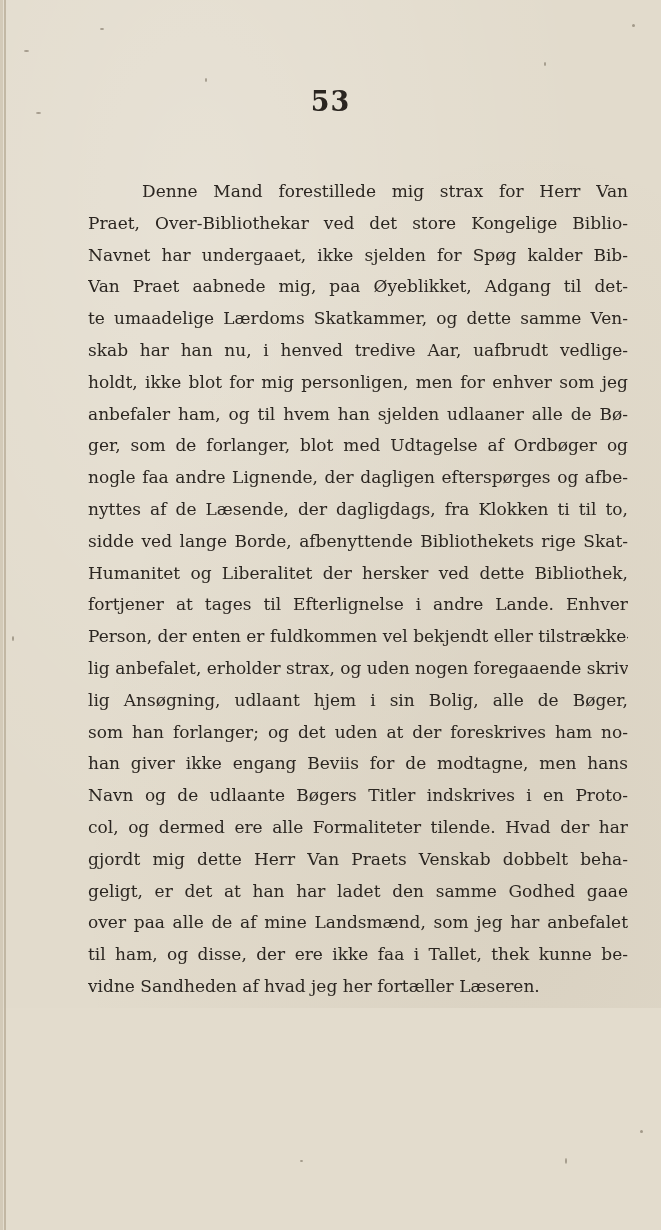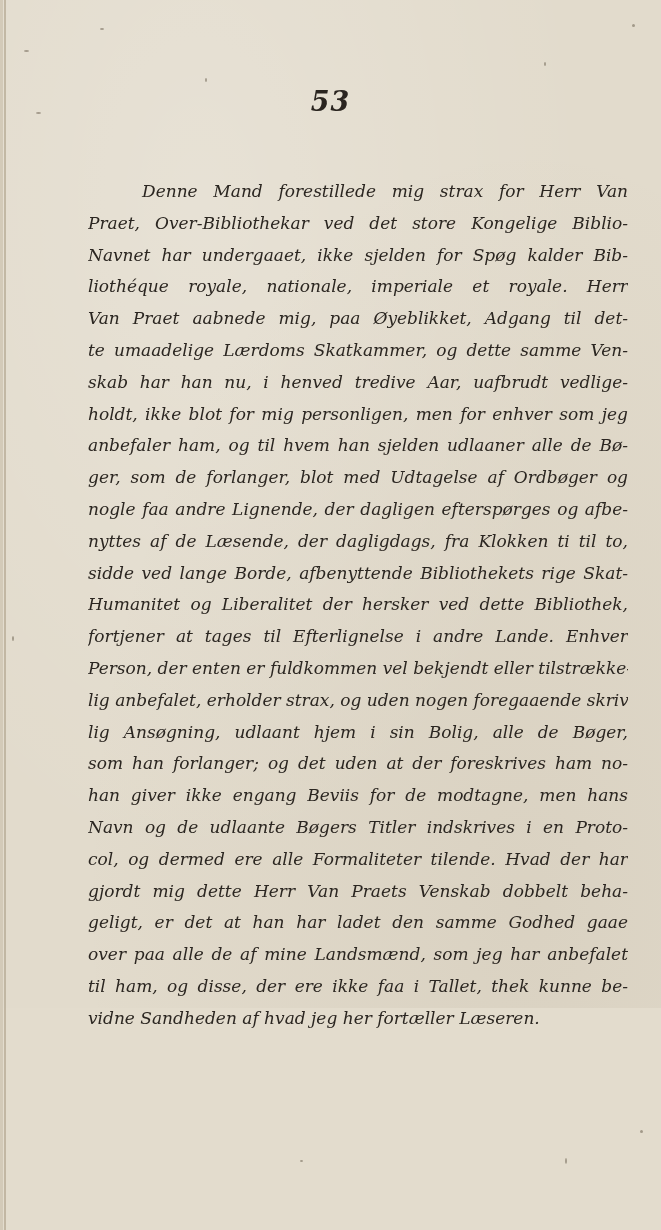--- a/index.html
+++ b/index.html
@@ -16,21 +16,20 @@
     .page {
       position: absolute;
       left: 0;
       top: 0;
       width: 661px;
       height: 1008px;
       background:
         radial-gradient(ellipse at 30% 20%, rgba(255,255,255,0.18), rgba(0,0,0,0) 60%),
         radial-gradient(ellipse at 80% 90%, rgba(120,100,70,0.08), rgba(0,0,0,0) 60%),
         #e2dbcc;
-      font-style: italic;
     }
     .binding-edge {
       position: absolute;
       left: 4px;
       top: 0;
       width: 2px;
       height: 1230px;
       background: #b9ae99;
       opacity: 0.8;
     }
@@ -102,21 +101,20 @@
   <div class="speck" style="left:640px;top:1130px;width:3px;height:3px;"></div>
   <div class="speck" style="left:12px;top:636px;width:2px;height:5px;"></div>
   <div class="speck" style="left:300px;top:1160px;width:3px;height:2px;"></div>
 
   <div class="page-number">53</div>
 
   <div class="text-block">
     <div class="line indent">Denne Mand forestillede mig strax for Herr Van</div>
     <div class="line">Praet, Over-Bibliothekar ved det store Kongelige Biblio-</div>
     <div class="line">Navnet har undergaaet, ikke sjelden for Spøg kalder Bib-</div>
-    <div class="line">liothéque royale, nationale, imperiale et royale. Herr</div>
     <div class="line">Van Praet aabnede mig, paa Øyeblikket, Adgang til det-</div>
     <div class="line">te umaadelige Lærdoms Skatkammer, og dette samme Ven-</div>
     <div class="line">skab har han nu, i henved tredive Aar, uafbrudt vedlige-</div>
     <div class="line">holdt, ikke blot for mig personligen, men for enhver som jeg</div>
     <div class="line">anbefaler ham, og til hvem han sjelden udlaaner alle de Bø-</div>
     <div class="line">ger, som de forlanger, blot med Udtagelse af Ordbøger og</div>
     <div class="line">nogle faa andre Lignende, der dagligen efterspørges og afbe-</div>
     <div class="line">nyttes af de Læsende, der dagligdags, fra Klokken ti til to,</div>
     <div class="line">sidde ved lange Borde, afbenyttende Bibliothekets rige Skat-</div>
     <div class="line">Humanitet og Liberalitet der hersker ved dette Bibliothek,</div>

